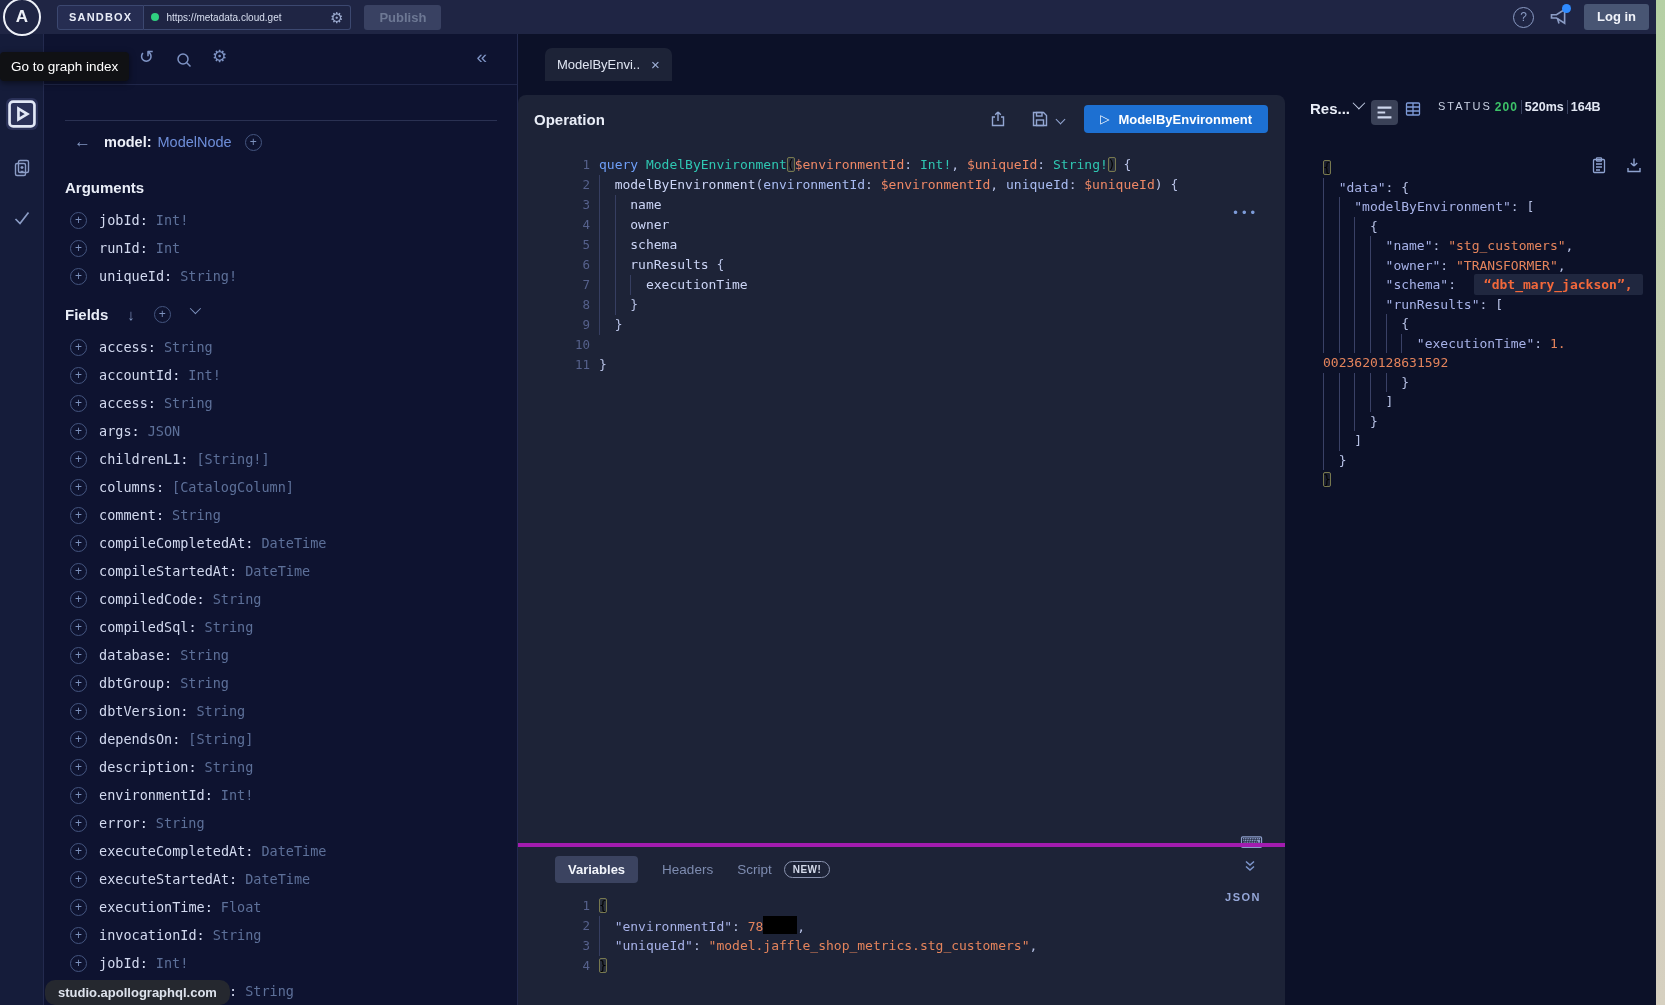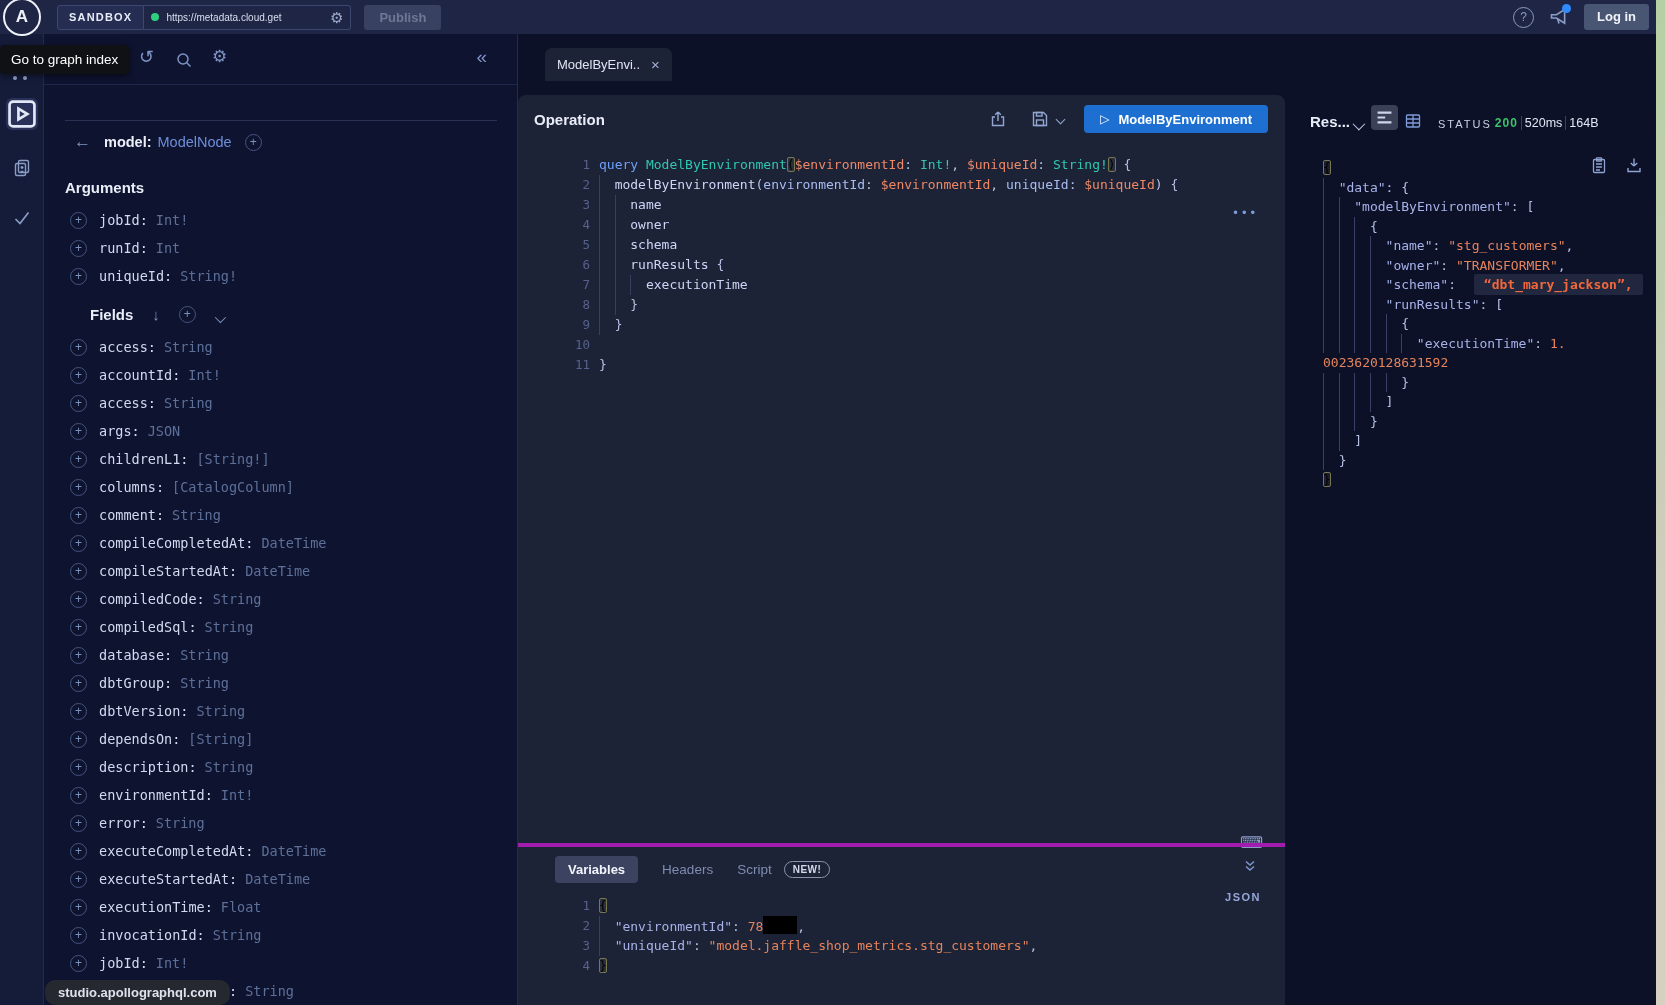--- a/index.html
+++ b/index.html
@@ -25,42 +25,42 @@
   
   .rail { position:absolute; left:0; top:34px; width:44px; height:971px; background:#151c3a; border-right:1px solid #232a4e; z-index:10; }
   .grid-icon { position:absolute; left:13px; top:32px; width:16px; height:18px; }
   .grid-icon i { position:absolute; width:4px; height:4px; border-radius:50%; background:#97a6cc; }
   .rail-active { position:absolute; left:6px; top:64px; width:32px; height:32px; background:#2a3158; border-radius:6px; display:flex; align-items:center; justify-content:center; color:#e2e8f6; }
   .rail-ic { position:absolute; left:12px; width:20px; height:20px; color:#8b9cc5; }
   .rail-schema { top:124px; }
   .rail-check { top:174px; }
 
   
-  .tooltip { position:absolute; left:0; top:45px; height:29px; line-height:29px; background:#101114; border-radius:4px; padding:0 11px; font-size:13.5px; color:#ffffff; z-index:60; box-shadow:0 2px 6px rgba(0,0,0,.5); }
+  .tooltip { position:absolute; left:0; top:52px; height:29px; line-height:29px; background:#101114; border-radius:4px; padding:0 11px; font-size:13.5px; color:#ffffff; z-index:60; box-shadow:0 2px 6px rgba(0,0,0,.5); }
 
   
   .doc-panel { position:absolute; left:44px; top:34px; width:474px; height:971px; background:#0e1330; border-right:1px solid #232a4e; overflow:hidden; }
   .doc-toolbar { height:51px; border-bottom:1px solid #20274a; position:relative; }
   .doc-tb-ic { position:absolute; top:17px; width:18px; height:18px; color:#7e93c4; }
   .tb-book { left:24px; } .tb-bookmark { left:58px; } .tb-history { left:95px; top:14px; font-size:18px; line-height:1; } .tb-search { left:131px; } .tb-gear { left:168px; top:14px; font-size:17px; line-height:1; }
   .tb-collapse { position:absolute; right:30px; top:12px; font-size:19px; color:#7e93c4; }
   .doc-body { padding:22px 0 0 21px; }
   .doc-title { font-size:17px; font-weight:bold; color:#eceff8; }
   .doc-div { border-top:1px solid #2a3152; margin:13px 20px 0 0; }
   .model-row { display:flex; align-items:center; gap:13px; margin-top:8px; padding-left:9px; height:26px; }
   .back-arrow { color:#8296c2; font-size:17px; }
   .model-label { font-size:14.5px; font-weight:bold; color:#eceff8; }
   .model-type { font-size:14.5px; color:#6e8ed9; margin-left:-7px; }
   .sect-title { font-size:15px; font-weight:bold; color:#e9edf7; margin-top:24px; }
   .doc-list { margin-top:10px; }
   .doc-row { display:flex; align-items:center; height:28px; gap:12px; padding-left:5px; font-family:"DejaVu Sans Mono", monospace; font-size:13.5px; }
   .plus-circle { width:17px; height:17px; border:1px solid #44557f; border-radius:50%; color:#7d92bd; font-size:12px; line-height:15px; text-align:center; flex:none; font-family:"Liberation Sans", sans-serif; }
   .f-name { color:#d3daf0; }
   .f-type { color:#5d7099; margin-left:-4px; }
-  .fields-head { display:flex; align-items:flex-end; gap:19px; margin-top:16px;margin-left:25px; }
+  .fields-head { display:flex; align-items:flex-start; gap:19px; margin-top:16px; }
   .fields-ic { color:#7d92bd; font-size:15px; }
   .chev { display:inline-block; width:8px; height:8px; border-right:1.5px solid #7d92bd; border-bottom:1.5px solid #7d92bd; transform:rotate(45deg) translateY(-2px); }
   .status-pill { position:absolute; left:1px; bottom:0; background:#25282f; border-radius:10px; padding:5px 13px; font-size:13px; font-weight:bold; color:#dde2ec; z-index:45; }
 
   
   .tab { position:absolute; left:545px; top:48px; height:33px; background:#1d2337; border-radius:7px 7px 0 0; display:flex; align-items:center; gap:10px; padding:0 12px; z-index:5; }
   .tab-title { font-size:13px; color:#dfe5f2; max-width:84px; white-space:nowrap; overflow:hidden; }
   .tab-close { color:#9fb0d6; font-size:15px; line-height:1; }
   .newtab { position:absolute; left:660px; top:52px; color:#93a5cd; font-size:18px; }
 
@@ -94,29 +94,29 @@
   .vars-tabs { height:34px; display:flex; align-items:center; padding-left:37px; gap:24px; margin-top:5px; }
   .vtab-active { height:27px; line-height:27px; background:#3b4360; border-radius:4px; padding:0 13px; font-size:13px; font-weight:bold; color:#f2f5fb; }
   .vtab { font-size:13.5px; color:#7e8cb0; }
   .new-badge { border:1px solid #8a93af; border-radius:9px; padding:2px 8px; font-size:10px; font-weight:bold; letter-spacing:.5px; color:#d4daea; margin-left:-12px; }
   .dbl-chev { position:absolute; right:28px; top:12px; width:14px; height:14px; color:#7e96cc; }
   .json-label { position:absolute; right:24px; top:44px; font-size:11px; font-weight:bold; letter-spacing:1.5px; color:#95a7d8; }
   .vars-code { margin-top:10px; }
 
   
   .resp { position:absolute; left:1310px; top:100px; width:344px; height:905px; }
-  .resp-header { display:flex; align-items:flex-end; height:30px; gap:3px; }
+  .resp-header { display:flex; align-items:flex-start; height:30px; gap:3px; }
   .resp-title { font-size:15px; font-weight:bold; color:#e9edf7; }
   .resp-chev { width:9px; height:9px; border-right:1.5px solid #c3cde4; border-bottom:1.5px solid #c3cde4; transform:rotate(45deg) translateY(-2px); margin-right:6px; }
   .view-chip { width:27px; height:25px; background:#3a4157; border-radius:4px; display:flex; align-items:center; justify-content:center; color:#cdd6ec; }
   .table-ic { width:18px; height:18px; color:#7e9bd8; margin-left:3px; }
   .status-label { font-size:11px; letter-spacing:2px; color:#c9d1e3; margin-left:13px; }
   .status-code { font-size:12px; font-weight:bold; color:#3dc268; letter-spacing:1px; }
   .hdr-sep { width:1px; height:14px; background:#39425f; }
-  .hdr-metric { font-size:12.5px; color:#e2e7f3; }
+  .hdr-metric { font-size:12.5px; color:#e2e7f3;font-weight:bold; }
   .resp-body { position:relative; margin-top:18px; }
   .resp-body .code-line { height:19.5px; line-height:19.5px; }
   .resp-body .t-gd { height:19.5px; border-left-color:#3a4166; }
   .resp-code { padding:10px 0 0 13px; }
   .resp-ic { position:absolute; width:18px; height:18px; color:#8fa3d0; top:8px; }
   .ic-copy { right:46px; } .ic-download { right:11px; }
 
   
   .edge-strip { position:absolute; left:1656px; top:0; width:9px; height:1005px; background:linear-gradient(#b5d0a4, #cfcdbb 55%, #d6d0c0); z-index:70; }
 

